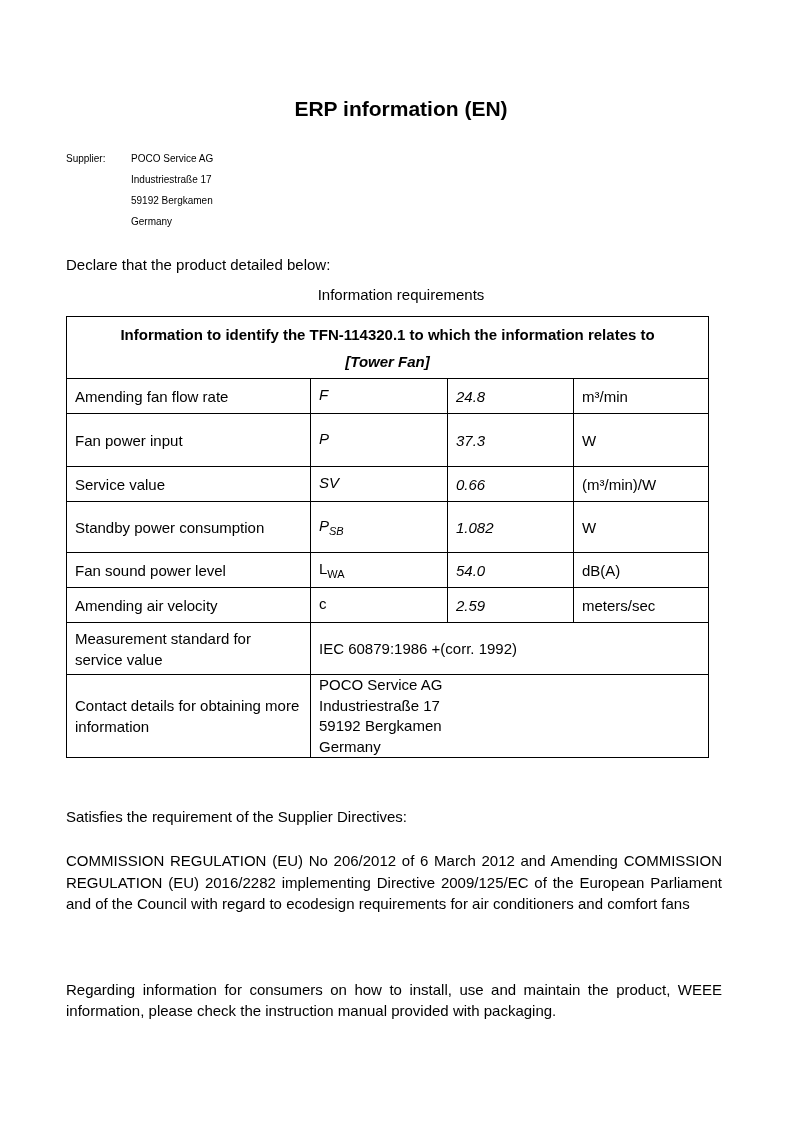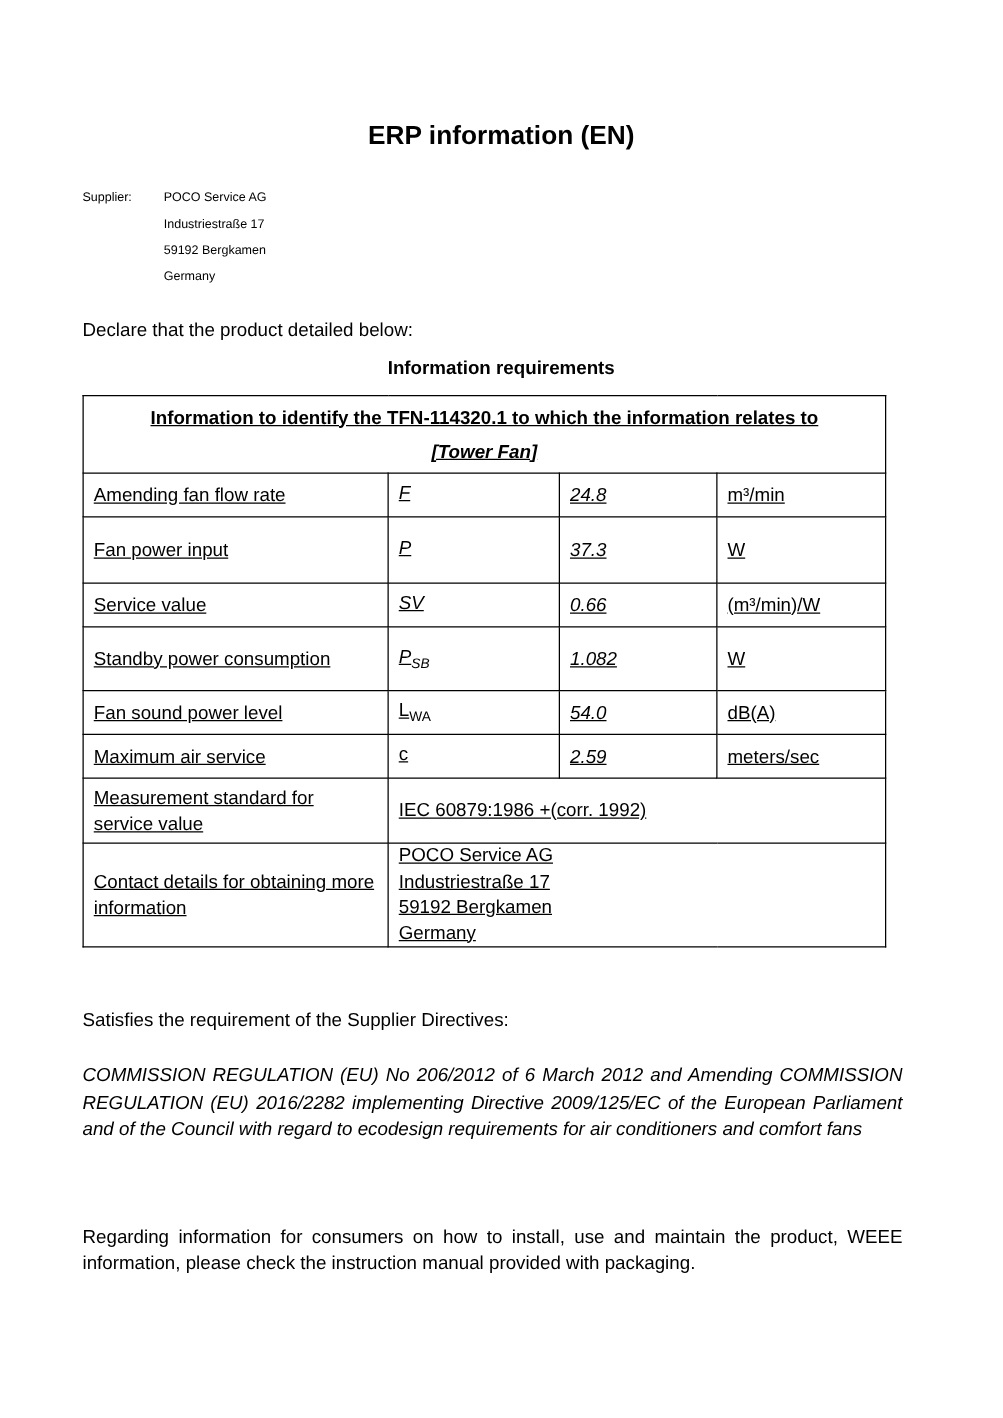--- a/index.html
+++ b/index.html
@@ -34,35 +34,34 @@
   .preline { white-space: pre-line; }
   .declaration {
     margin-top: 22px;
     font-size: 15px;
     line-height: 21px;
   }
   .table-caption {
     margin-top: 9px;
     text-align: center;
     font-size: 15px;
-    font-weight: bold;
+    font-weight: normal;
     line-height: 21px;
   }
   table.info-table {
     margin-top: 11px;
     width: 642px;
     border-collapse: collapse;
     font-size: 15px;
     table-layout: fixed;
   }
   table.info-table td, table.info-table th {
     border: 1.5px solid #000000;
     padding: 0 8px;
     vertical-align: middle;
-    text-decoration: underline;
   }
   .title-cell { text-align: center; padding: 6px 8px; }
   .table-title { font-weight: bold; line-height: 23px; }
   .table-subtitle { font-weight: bold; font-style: italic; line-height: 23px; margin-top: 4px; }
   th.col-header { font-weight: bold; text-align: center; }
   .italic { font-style: italic; }
   sub.sym-sub { font-size: 11px; }
   td.contact-value {
     vertical-align: top;
     padding: 1px 2px;
@@ -74,21 +73,21 @@
     margin-top: 48px;
     font-size: 15px;
     line-height: 21px;
   }
   .paragraph {
     font-size: 15px;
     line-height: 21.5px;
     width: 656px;
     text-align: justify;
   }
-  .regulation { margin-top: 23px; font-style: italic; }
+  .regulation { margin-top: 23px; }
   .consumer { margin-top: 64px; }
 </style>
 </head>
 <body>
 
 <div class="page">
 
   <h1 class="doc-title">ERP information (EN)</h1>
 
   <div class="supplier-block">
@@ -147,21 +146,21 @@
       </tr>
 
       <tr style="height:35px">
         <td class="desc-cell">Fan sound power level</td>
         <td><span>L</span><sub class="sym-sub">WA</sub></td>
         <td class="italic">54.0</td>
         <td>dB(A)</td>
       </tr>
 
       <tr style="height:35px">
-        <td class="desc-cell">Maximum air service</td>
+        <td class="desc-cell">Amending air velocity</td>
         <td><span>c</span><sub class="sym-sub"></sub></td>
         <td class="italic">2.59</td>
         <td>meters/sec</td>
       </tr>
 
       <tr style="height:52px">
         <td class="desc-cell">Measurement standard for service value</td>
         <td colspan="3" class="span-value">IEC 60879:1986 +(corr. 1992)</td>
       </tr>
 

